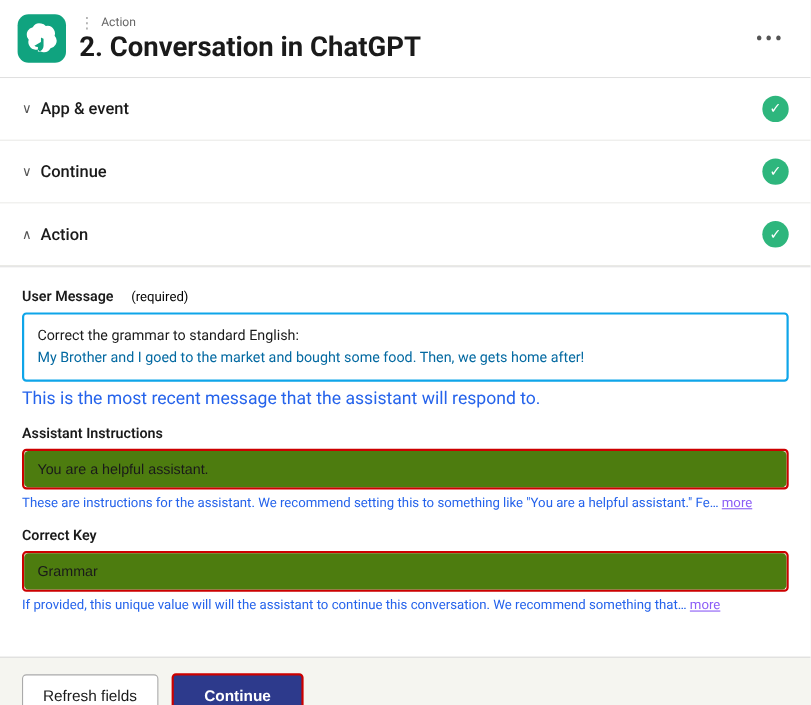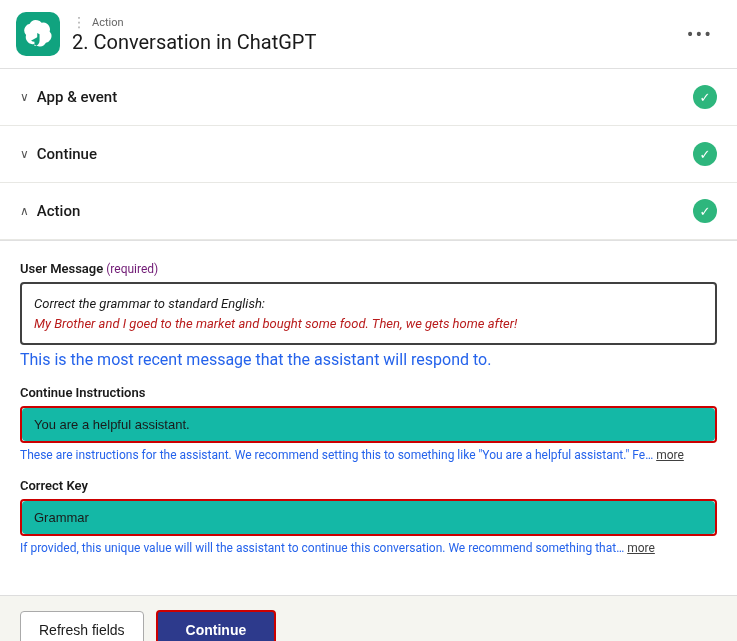--- a/index.html
+++ b/index.html
@@ -44,22 +44,22 @@
       display: flex;
       align-items: center;
       gap: 4px;
     }
     .header-action-label .pipe {
       font-size: 14px;
       color: #aaa;
       margin-right: 2px;
     }
     .header-title {
-      font-size: 20px;
-      font-weight: 400;
+      font-size: 25px;
+      font-weight: 700;
       color: #1a1a1a;
     }
     .header-more {
       font-size: 20px;
       color: #555;
       cursor: pointer;
       padding: 4px 8px;
       letter-spacing: 2px;
     }
 
@@ -108,75 +108,73 @@
     
     .field-group {
       margin-bottom: 16px;
     }
     .field-label {
       font-size: 13px;
       font-weight: 600;
       color: #1a1a1a;
       margin-bottom: 6px;
       display: flex;
-      align-items: center;
-      gap: 3px;
+      gap: 16px;
     }
     .field-label .required-tag {
       font-size: 12px;
       font-weight: 400;
-      color: #701a75;
+      color: #000000;
     }
 
     .user-message-box {
-      border: 2px solid #404040;
+      border: 2px solid #0ea5e9;
       border-radius: 4px;
       padding: 10px 12px;
       font-size: 13px;
       color: #1a1a1a;
       line-height: 1.5;
       background: #fff;
       min-height: 60px;
-      font-style: italic;
     }
     .user-message-line2 {
-      color: #b91c1c;
+      color: #0369a1;
     }
 
     .field-hint {
       font-size: 16px;
       color: #2563eb;
       margin-top: 5px;
     }
 
     .input-with-border {
       border: 2px solid #cc0000;
       border-radius: 4px;
       width: 100%;
       display: flex;
       align-items: stretch;
     }
     .input-inner {
       padding: 9px 12px;
       font-size: 13px;
       color: #1a1a1a;
-      background: #14b8a6;
+      background: #4d7c0f;
       border: none;
       outline: none;
       flex: 1;
       border-radius: 4px;
     }
 
     .hint-text {
       font-size: 12px;
       color: #2563eb;
       margin-top: 5px;
     }
     .hint-text .more-link {
-      color: #404040;
+      color: #8b5cf6;
       text-decoration: underline;
       cursor: pointer;
     }
 
     
     .bottom-bar {
       background: #f5f5f0;
       border-top: 1px solid #ddd;
       padding: 14px 20px;
       display: flex;
@@ -257,21 +255,21 @@
     </div>
     <div class="user-message-box">
       <div>Correct the grammar to standard English:</div>
       <div class="user-message-line2">My Brother and I goed to the market and bought some food. Then, we gets home after!</div>
     </div>
     <div class="field-hint">This is the most recent message that the assistant will respond to.</div>
   </div>
 
   <div class="field-group">
     <div class="field-label">
-      <span>Continue Instructions</span>
+      <span>Assistant Instructions</span>
     </div>
     <div class="input-with-border">
       <input class="input-inner" type="text" value="You are a helpful assistant." style="">
     </div>
     <div class="hint-text">
       <span>These are instructions for the assistant. We recommend setting this to something like "You are a helpful assistant." Fe…</span>
       <span class="more-link">more</span>
     </div>
   </div>
 

